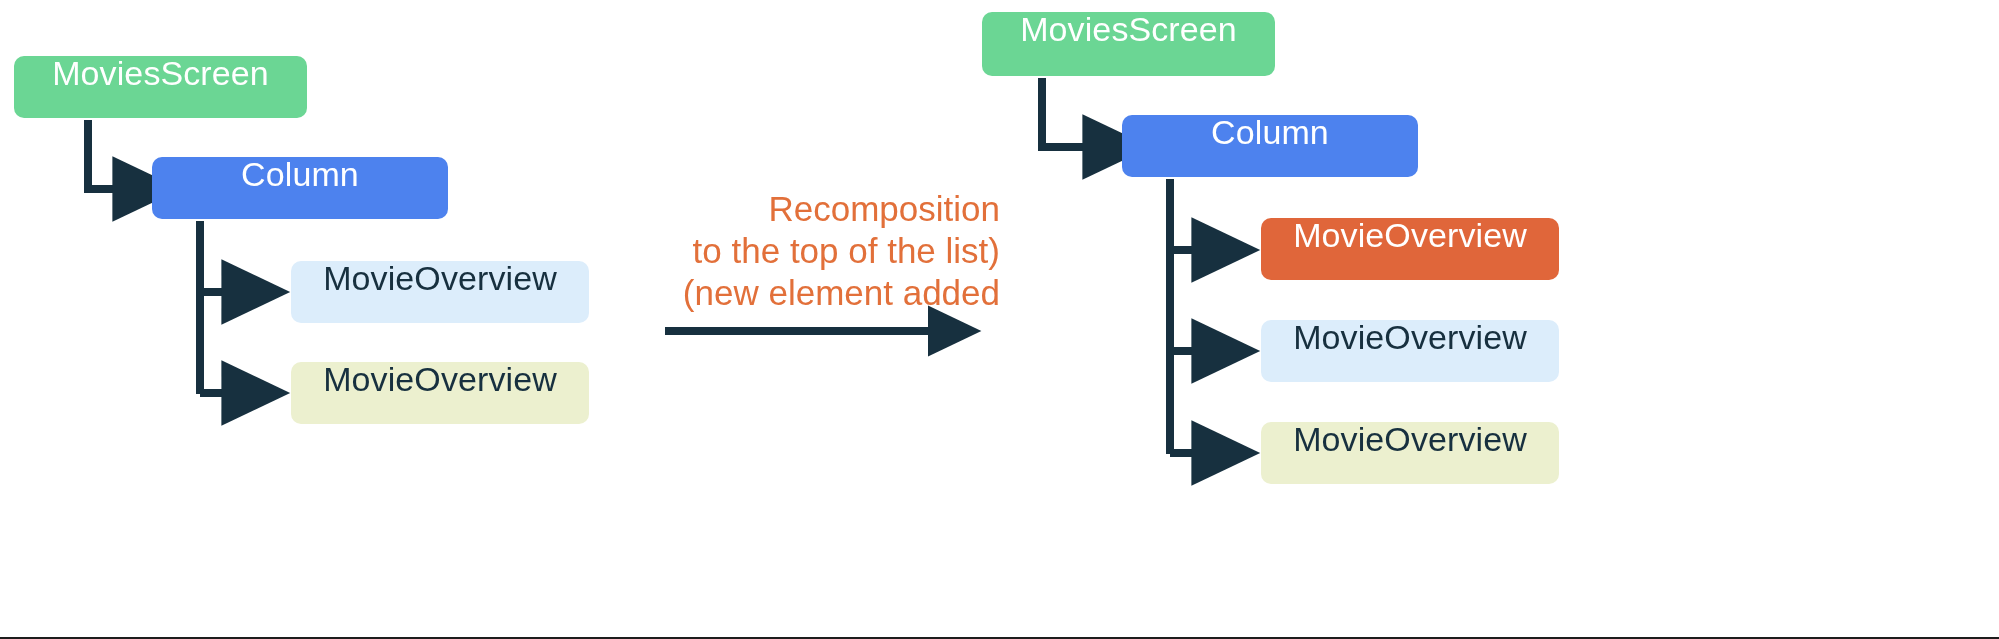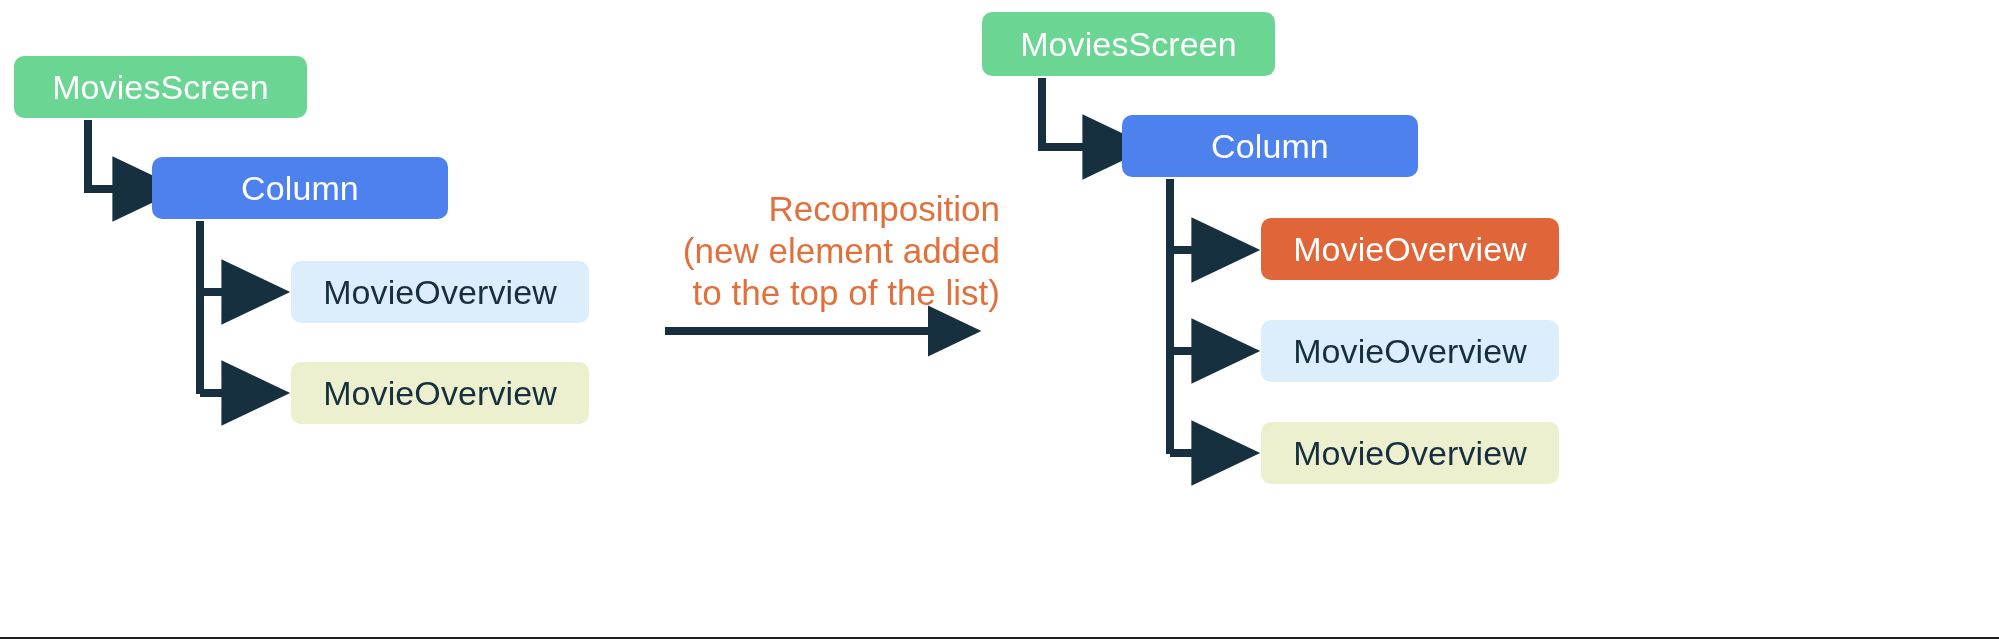--- a/index.html
+++ b/index.html
@@ -17,21 +17,21 @@
   #stage {
     position: absolute;
     inset: 0;
     width: 1999px;
     height: 639px;
   }
   .node {
     position: absolute;
     box-sizing: border-box;
     display: flex;
-    align-items: center;
+    align-items: flex-start;
     justify-content: center;
     border-radius: 10px;
     font-size: 34px;
     font-weight: 400;
     letter-spacing: 0.1px;
     line-height: 1;
     white-space: nowrap;
   }
   .connector-layer {
     position: absolute;
@@ -105,22 +105,22 @@
   </div>
   <div class="node" style="left: 291px; top: 261px; width: 298px; height: 62px; background: rgb(220, 237, 251); color: rgb(23, 48, 63);">
     <span>MovieOverview</span>
   </div>
   <div class="node" style="left: 291px; top: 362px; width: 298px; height: 62px; background: rgb(236, 240, 207); color: rgb(23, 48, 63);">
     <span>MovieOverview</span>
   </div>
 
   <div class="caption" style="left: 600px; top: 188px; width: 400px; color: rgb(226, 112, 58);">
     <div>Recomposition</div>
+    <div>to the top of the list)</div>
     <div>(new element added</div>
-    <div>to the top of the list)</div>
   </div>
 
   <div class="node" style="left: 982px; top: 12px; width: 293px; height: 64px; background: rgb(107, 214, 148); color: rgb(255, 255, 255);">
     <span>MoviesScreen</span>
   </div>
   <div class="node" style="left: 1122px; top: 115px; width: 296px; height: 62px; background: rgb(77, 130, 238); color: rgb(255, 255, 255);">
     <span>Column</span>
   </div>
   <div class="node" style="left: 1261px; top: 218px; width: 298px; height: 62px; background: rgb(224, 102, 58); color: rgb(255, 255, 255);">
     <span>MovieOverview</span>

